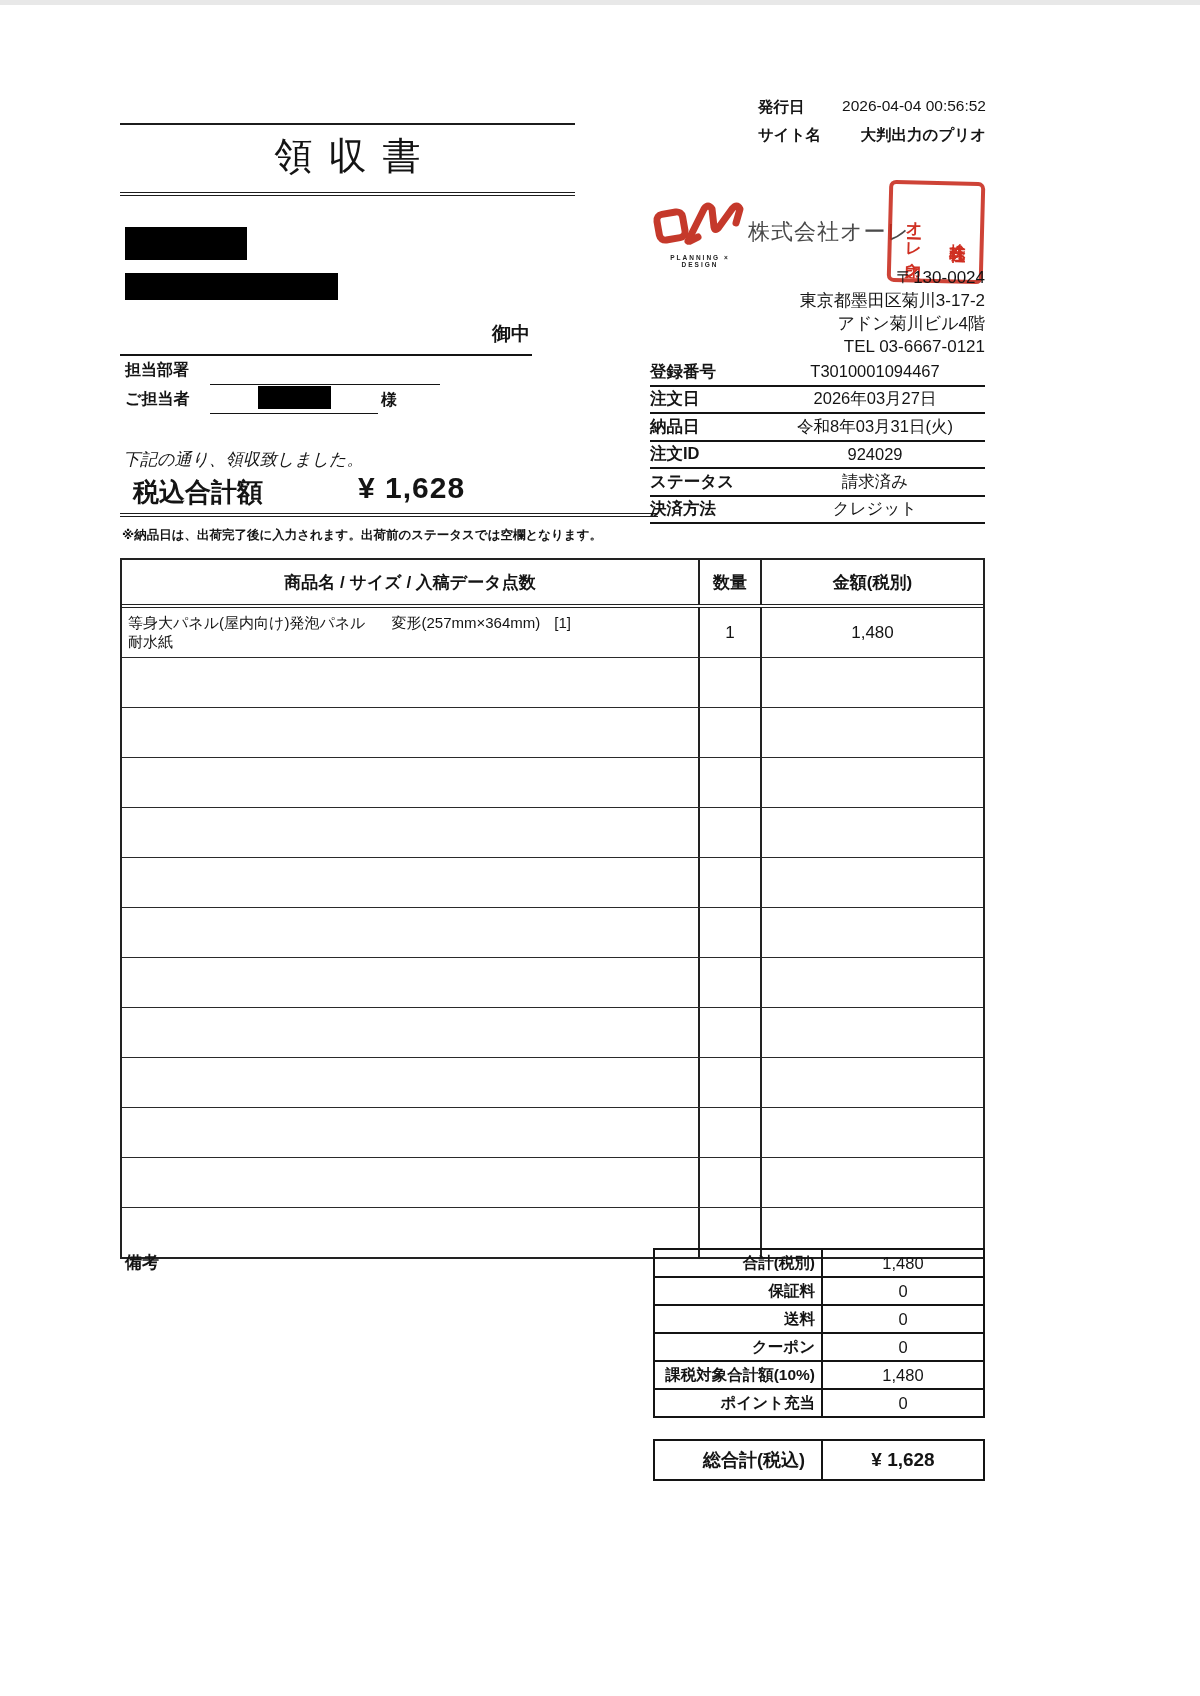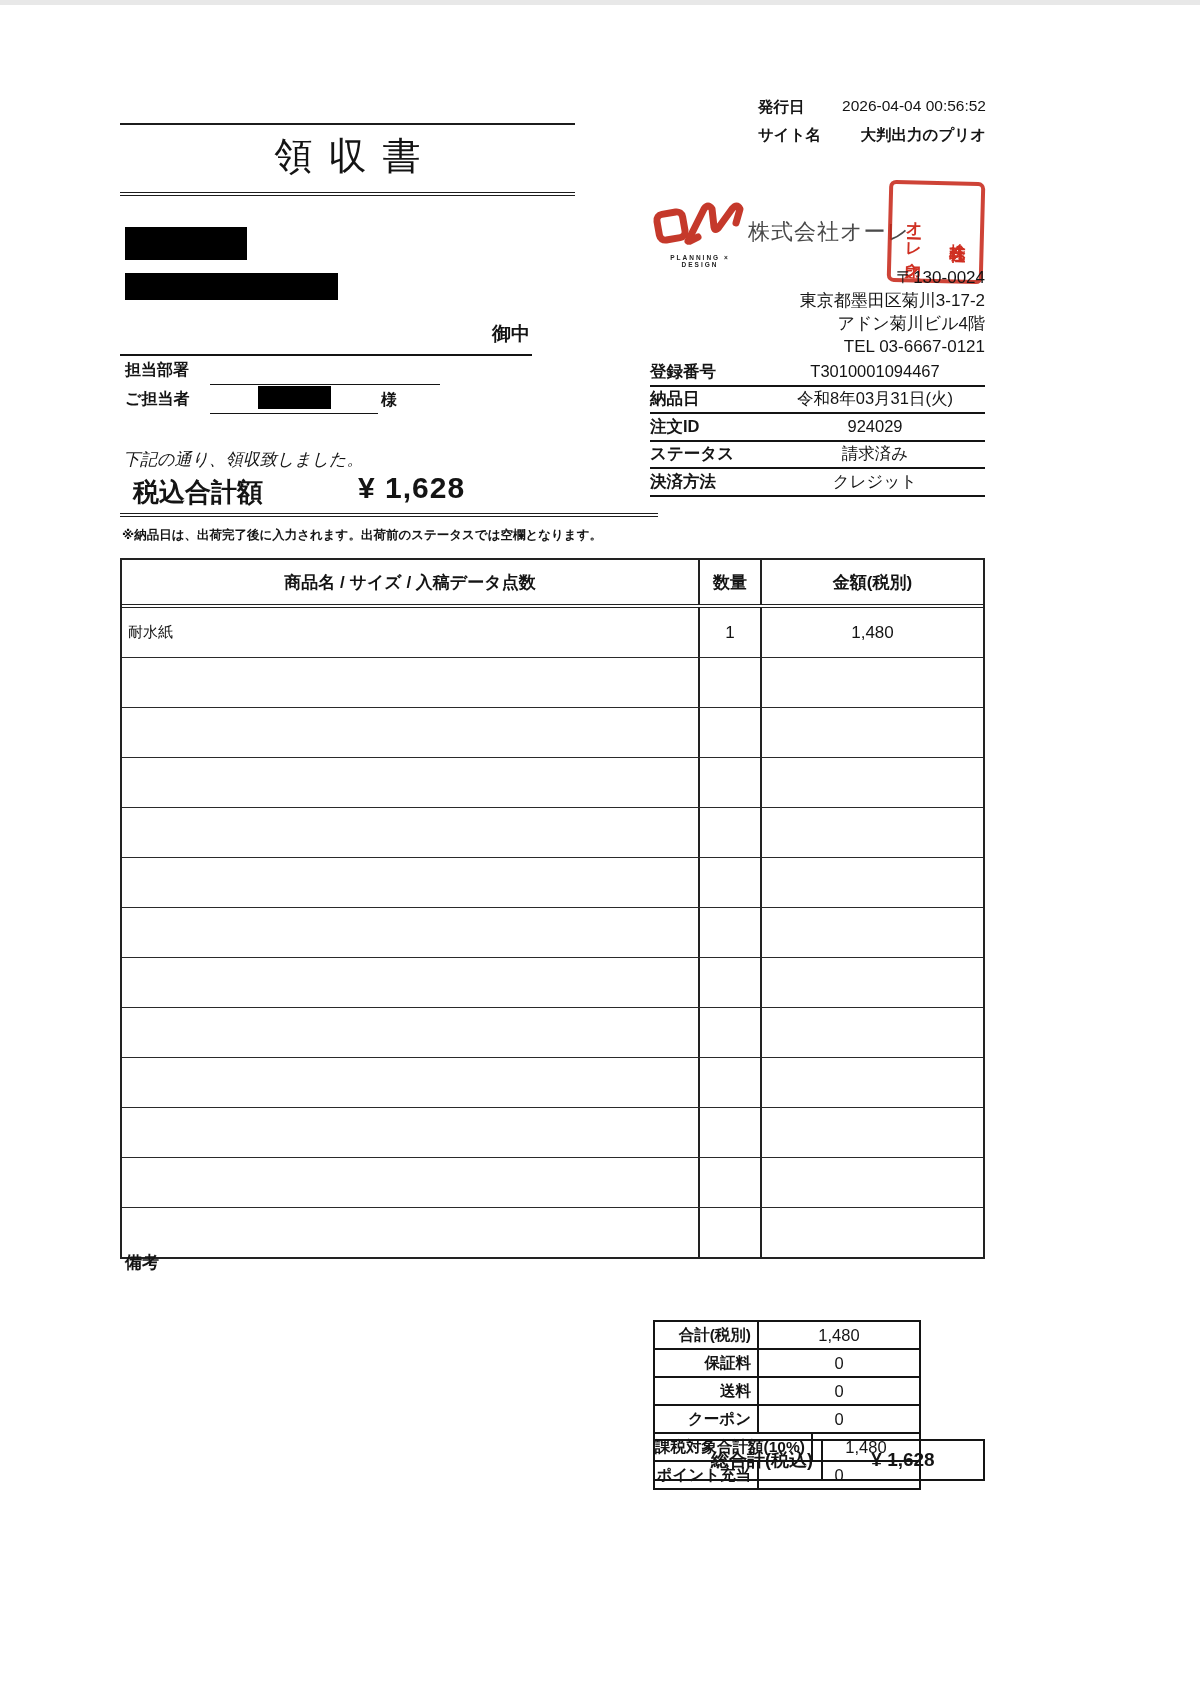--- a/index.html
+++ b/index.html
@@ -77,30 +77,30 @@
   .it-row .col-product{justify-content:flex-start;padding:2px 6px;}
   .product-text{line-height:1.25;}
   .product-text .spec{margin-left:26px;}
   .product-text .cnt{margin-left:14px;}
   .it-row .col-qty,.it-row .col-amount{font-size:17px;}
 
   
   .remarks{left:125px;top:1246px;font-size:17px;font-weight:bold;}
 
   
-  .summary{left:653px;top:1315px;width:268px;border:2px solid #141414;box-sizing:border-box;}
+  .summary{left:653px;top:1243px;width:332px;border:2px solid #141414;box-sizing:border-box;}
   .sm-row{display:flex;height:26px;border-bottom:2px solid #141414;}
   .sm-row:last-child{border-bottom:none;}
   .sm-label{flex:1;display:flex;align-items:center;justify-content:flex-end;
     padding-right:6px;font-weight:bold;font-size:15.5px;border-right:2px solid #141414;white-space:nowrap;}
   .sm-value{width:160px;display:flex;align-items:center;justify-content:center;font-size:16.5px;}
   .grand-total{left:653px;top:1434px;width:332px;height:42px;border:2px solid #141414;
     box-sizing:border-box;display:flex;}
   .gt-label{flex:1;display:flex;align-items:center;justify-content:flex-end;
-    padding-right:8px;font-weight:bold;font-size:18px;border-right:2px solid #141414;}
+    padding-right:16px;font-weight:bold;font-size:18px;border-right:2px solid #141414;}
   .gt-value{width:160px;display:flex;align-items:center;justify-content:center;
     font-size:19px;font-weight:bold;}
 </style>
 </head>
 <body>
 
 <div class="page">
 
   <div class="abs meta">
     <div class="meta-row">
@@ -155,20 +155,24 @@
     <div>アドン菊川ビル4階</div>
     <div>TEL 03-6667-0121</div>
   </div>
 
   <div class="abs order-info">
       <div class="oi-row">
         <span class="oi-label">登録番号</span>
         <span class="oi-value">T3010001094467</span>
       </div>
       <div class="oi-row">
+        <span class="oi-label">注文日</span>
+        <span class="oi-value">2026年03月27日</span>
+      </div>
+      <div class="oi-row">
         <span class="oi-label">納品日</span>
         <span class="oi-value">令和8年03月31日(火)</span>
       </div>
       <div class="oi-row">
         <span class="oi-label">注文ID</span>
         <span class="oi-value">924029</span>
       </div>
       <div class="oi-row">
         <span class="oi-label">ステータス</span>
         <span class="oi-value">請求済み</span>
@@ -182,20 +186,21 @@
   <div class="abs items-table">
     <div class="it-header">
       <div class="cell col-product">商品名 / サイズ / 入稿データ点数</div>
       <div class="cell col-qty">数量</div>
       <div class="cell col-amount">金額(税別)</div>
     </div>
     <div id="items-body">
         <div class="it-row">
           <div class="cell col-product">
             <div class="product-text">
+              <div><span>等身大パネル(屋内向け)発泡パネル</span><span class="spec">変形(257mm×364mm)</span><span class="cnt">[1]</span></div>
               <div>耐水紙</div>
             </div>
           </div>
           <div class="cell col-qty">1</div>
           <div class="cell col-amount">1,480</div>
         </div>
         <div class="it-row">
           <div class="cell col-product"></div>
           <div class="cell col-qty"></div>
           <div class="cell col-amount"></div>

